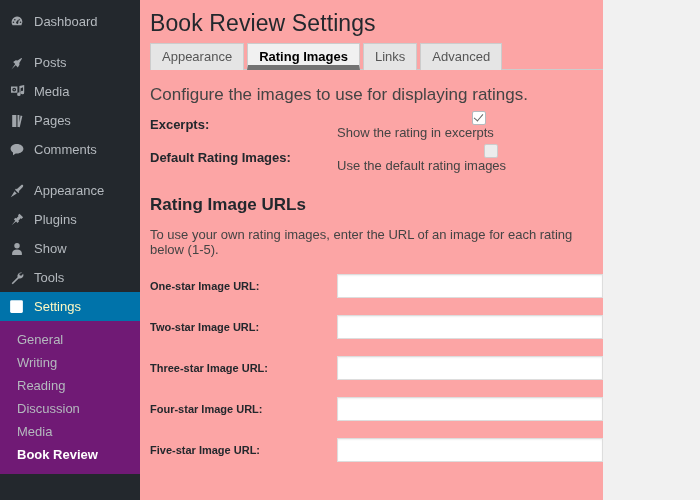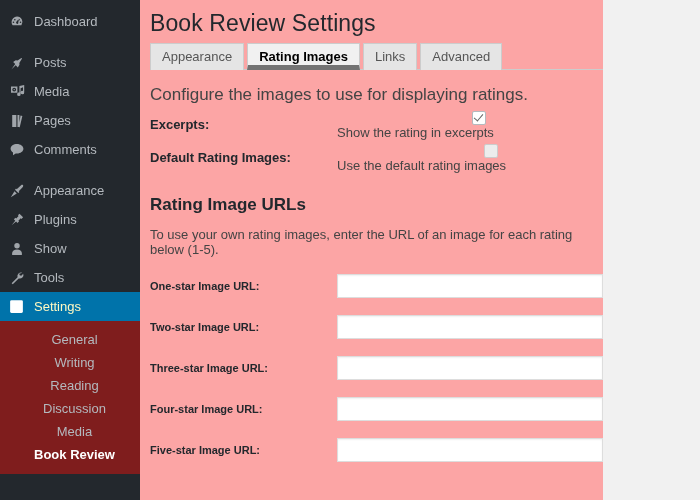--- a/index.html
+++ b/index.html
@@ -85,23 +85,22 @@
   .menu-item.active .mi-icon svg path,
   .menu-item.active .mi-icon svg circle,
   .menu-item.active .mi-icon svg rect,
   .menu-item.active .mi-icon svg polygon,
   .menu-item.active .mi-icon svg ellipse {
     fill: #ffffff;
   }
 
   
   #submenu {
-    background: #7f1d1d;
-    padding: 7px 0 8px 0;
-    text-align: center;
+    background: #701a75;
+    padding: 7px 0 8px 8px;
   }
   .sub-item {
     display: block;
     padding: 0 0 0 9px;
     height: 23px;
     line-height: 23px;
     font-size: 13px;
     color: #b4b9be;
     cursor: pointer;
     white-space: nowrap;

